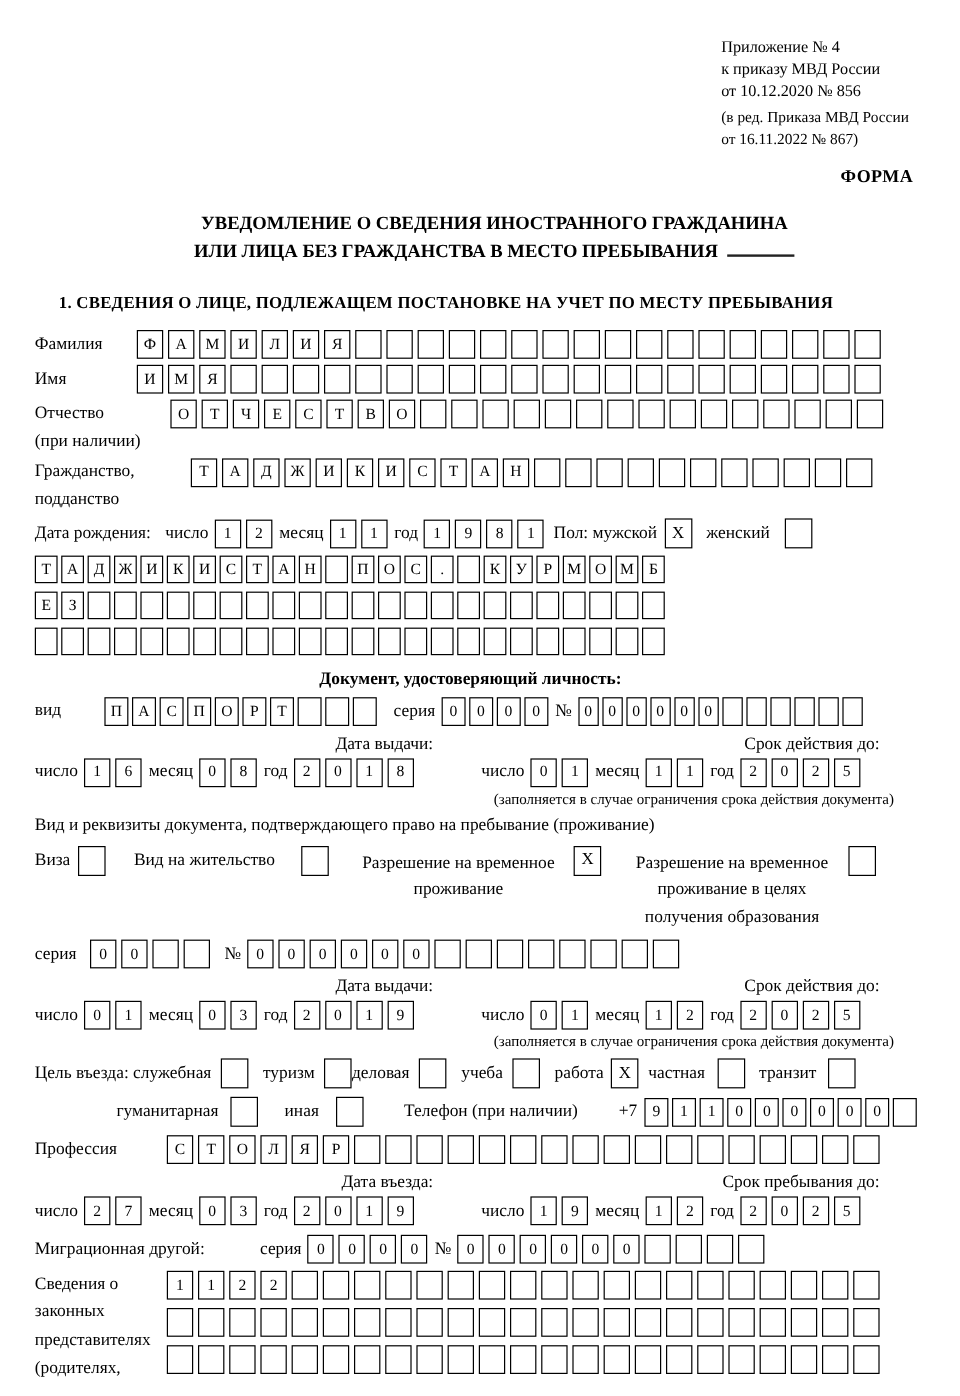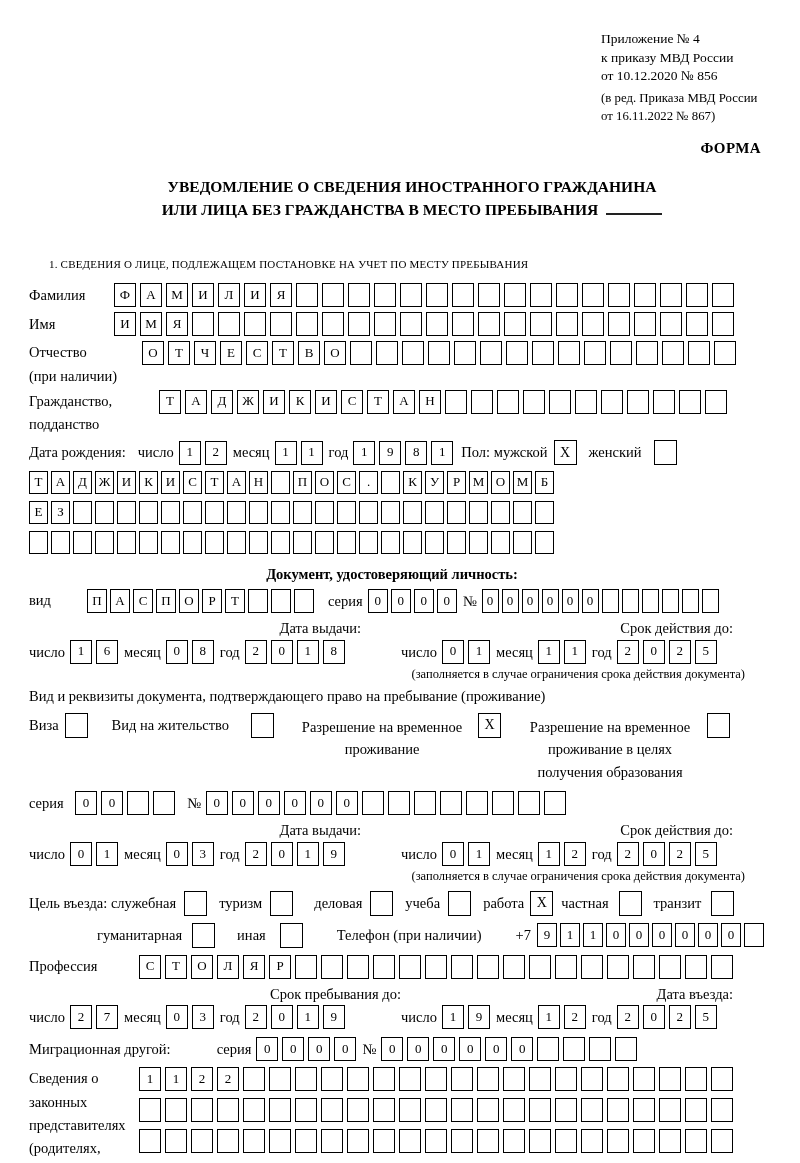--- a/index.html
+++ b/index.html
@@ -8,21 +8,21 @@
     padding:30px 5px 10px 29px;background:#ffffff;color:#000;
     font-family:"Liberation Serif","DejaVu Serif",serif;font-size:14.5px;line-height:1.3;
     overflow:hidden;
   }
   .appendix{margin-left:572px;font-size:13.5px;line-height:1.38;}
   .appendix .ap-small{font-size:12.8px;}
   .ap-gap{margin-top:4px;}
   .forma{font-weight:bold;text-align:right;padding-right:34px;margin-top:14px;font-size:15px;letter-spacing:.4px;}
   .title{font-weight:bold;text-align:center;font-size:15.5px;line-height:1.5;margin-top:16px;}
   .uline{display:inline-block;width:56px;height:2px;border-bottom:2.2px solid #222;margin-left:8px;vertical-align:baseline;}
-  .sec1{font-weight:normal;font-size:11px;margin-top:36px;margin-left:20px;letter-spacing:.2px;}
+  .sec1{font-weight:bold;font-size:14px;margin-top:24px;margin-left:20px;letter-spacing:.2px;}
   .row{display:flex;align-items:center;margin-top:5px;}
   .row.top{align-items:flex-start;}
   .lblcol{line-height:1.6;flex:none;}
   .cells{display:flex;gap:4px;flex:none;}
   .cell{flex:none;width:20px;height:22px;border:1.7px solid #000;display:flex;align-items:center;justify-content:center;font-size:13px;}
   .cells.narrow{gap:3px;}
   .cells.narrow .cell{width:17px;height:21px;}
   .cells.tight{gap:3px;}
   .cells.tight .cell{width:18px;}
   .cells.xtight{gap:3px;}
@@ -462,21 +462,21 @@
         </span>
     </div>
   </div>
   <div class="noteline">(заполняется в случае ограничения срока действия документа)</div>
 
   <div class="row" style="margin-top:6px;">
     <span>Цель въезда: служебная</span>
     <span class="cb" style="margin-left:8px;"></span>
     <span style="margin-left:12px;">туризм</span>
     <span class="cb" style="margin-left:8px;"></span>
-    <span style="margin-left:21px;text-align:center;">деловая</span>
+    <span style="margin-left:0;text-align:center;">деловая</span>
     <span class="cb" style="margin-left:8px;"></span>
     <span style="margin-left:12px;">учеба</span>
     <span class="cb" style="margin-left:8px;"></span>
     <span style="margin-left:12px;">работа</span>
     <span class="cb" style="margin-left:6px;">X</span>
     <span style="margin-left:8px;">частная</span>
     <span class="cb" style="margin-left:10px;"></span>
     <span style="margin-left:12px;">транзит</span>
     <span class="cb" style="margin-left:10px;"></span>
   </div>
@@ -524,22 +524,22 @@
         <span class="cell"></span>
         <span class="cell"></span>
         <span class="cell"></span>
         <span class="cell"></span>
         <span class="cell"></span>
         <span class="cell"></span>
       </span>
   </div>
 
   <div class="dheads">
+    <span class="dh">Дата въезда:</span>
     <span class="dh dh2">Срок пребывания до:</span>
-    <span class="dh">Дата въезда:</span>
   </div>
   <div class="row" style="margin-top:2px;">
     <div class="dgroup">
       <span class="dlbl first">число</span>
       <span class="cells">
           <span class="cell">2</span>
           <span class="cell">7</span>
         </span>
       <span class="dlbl">месяц</span>
       <span class="cells">

